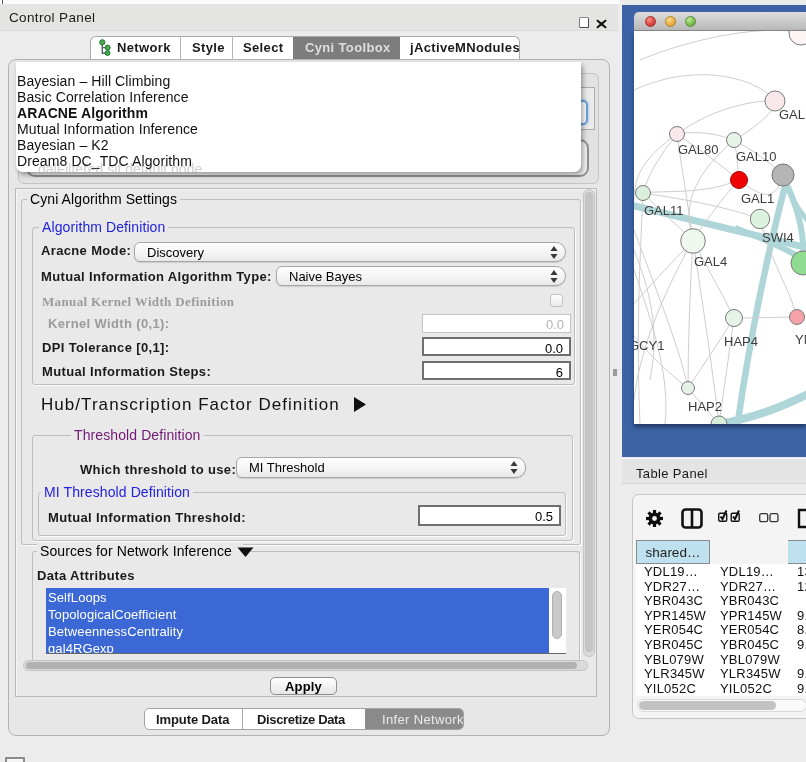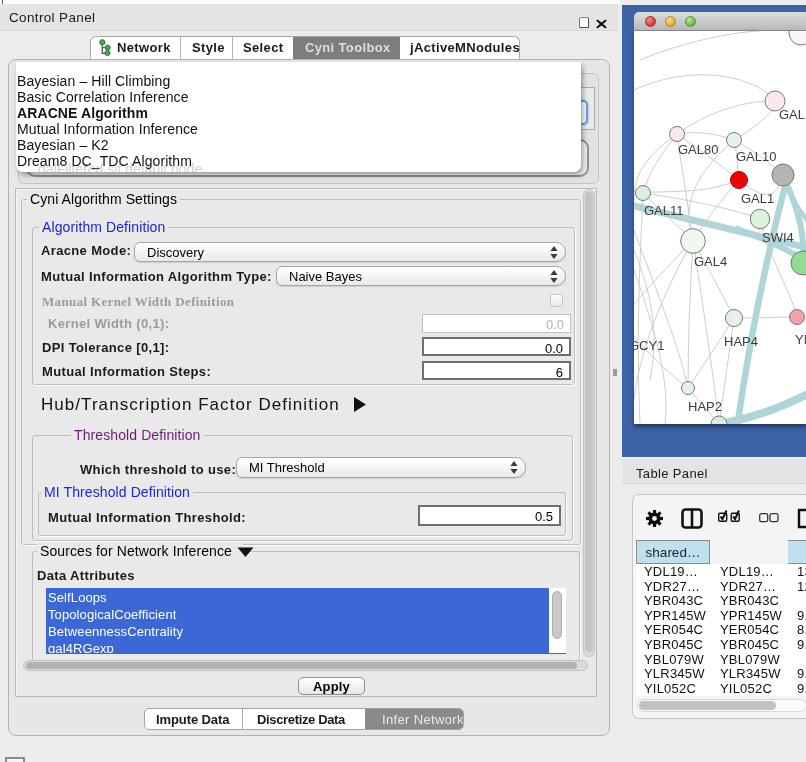--- a/index.html
+++ b/index.html
@@ -136,21 +136,21 @@
     SelfLoops<br>TopologicalCoefficient<br>BetweennessCentrality<br>gal4RGexp
   </div>
   <div class="abs" style="left:506px;top:3px;width:10px;height:48px;background:#c9c9c9;border:1px solid #b0b0b0;border-radius:5px;"></div>
 </div>
 
 <div class="abs" style="left:583px;top:189px;width:12px;height:468px;background:#dadada;border:1px solid #c4c4c4;border-radius:6px;"></div>
 <div class="abs" style="left:585px;top:192px;width:8px;height:460px;background:#c4c4c4;border-radius:5px;"></div>
 <div class="abs" style="left:23px;top:660px;width:565px;height:11px;background:#dadada;border:1px solid #c2c2c2;border-radius:6px;"></div>
 <div class="abs" style="left:26px;top:662px;width:551px;height:7px;background:#b2b2b2;border-radius:4px;"></div>
 
-<div class="abs" style="left:270px;top:677px;width:67px;height:18px;background:linear-gradient(#fff,#e6e6e6);border:1px solid #8f8f8f;border-radius:5px;text-align:center;font-size:13px;font-weight:bold;letter-spacing:0.2px;padding-top:1px;margin-left:28px;">Apply</div>
+<div class="abs" style="left:270px;top:677px;width:67px;height:18px;background:linear-gradient(#fff,#e6e6e6);border:1px solid #8f8f8f;border-radius:5px;text-align:center;font-size:13px;font-weight:bold;letter-spacing:0.2px;padding-top:1px;">Apply</div>
 
 <div class="abs" style="left:144px;top:708px;width:320px;height:22px;background:#fff;border:1px solid #a3a3a3;border-radius:5px;overflow:hidden;">
   <div class="abs" style="left:97px;top:0;width:1px;height:22px;background:#a8a8a8;"></div>
   <div class="abs" style="left:220px;top:0;width:1px;height:22px;background:#a8a8a8;"></div>
   <div class="abs" style="left:220px;top:0;width:100px;height:22px;background:#8a8a8a;"></div>
   <div class="abs lbl b" style="left:11px;top:3px;letter-spacing:-0.1px;">Impute Data</div>
   <div class="abs lbl b" style="left:112px;top:3px;letter-spacing:-0.35px;">Discretize Data</div>
   <div class="abs lbl" style="left:237px;top:3px;color:#eaeaea;">Infer Network</div>
 </div>
 

